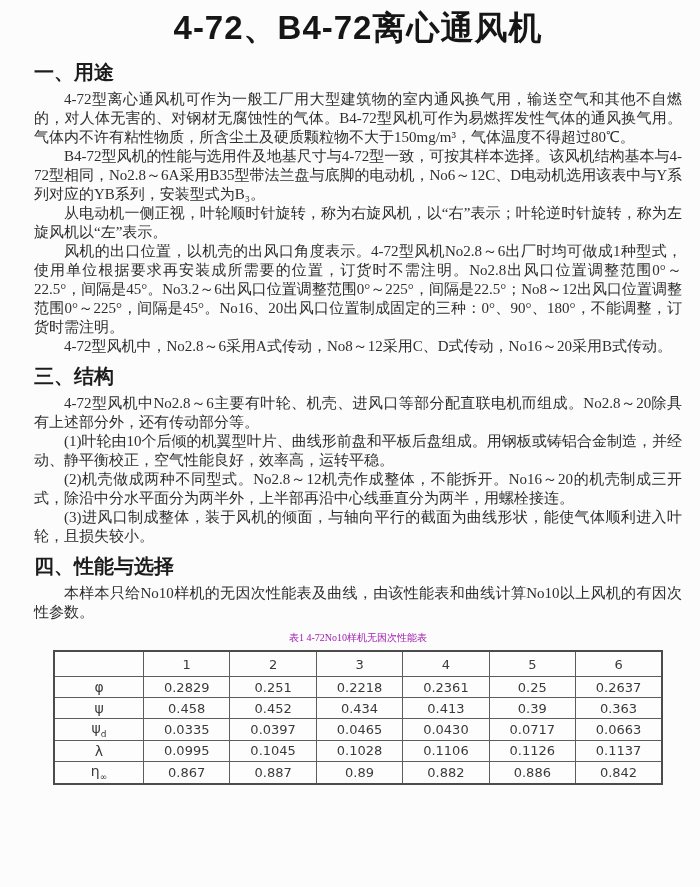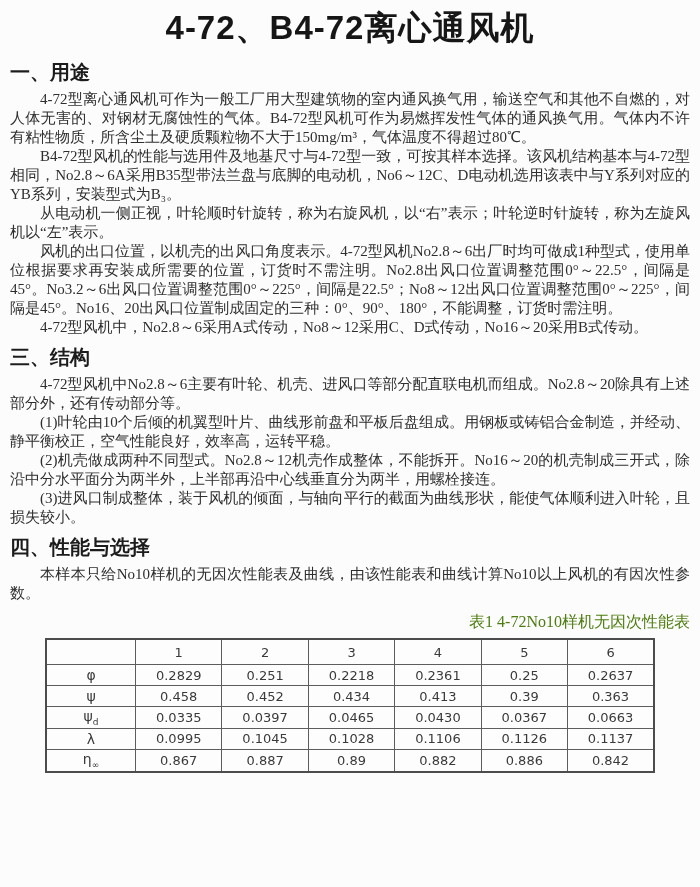--- a/index.html
+++ b/index.html
@@ -3,21 +3,21 @@
 <meta charset="utf-8">
 <style>
   html, body { margin:0; padding:0; }
   body {
     width:700px; height:887px;
     background:#fcfcfc;
     color:#2a2a2a;
     font-family:"Liberation Serif", serif;
     overflow:hidden;
   }
-  .page { padding:4px 10px 0 10px; }
+  .page { padding:4px 18px 0 10px;margin-left:24px; }
   .doc-title {
     font-family:"Liberation Sans", sans-serif;
     font-size:33px; font-weight:bold;
     text-align:center;
     margin:2px 0 8px 0;
     letter-spacing:1px;
     color:#161616;
   }
   .section-heading {
     font-family:Liberation Sans, sans-serif;
@@ -27,24 +27,24 @@
   }
   .para {
     font-size:15px;
     line-height:19px;
     margin:0;
     text-indent:2em;
     text-align:justify;
     color:#2e2e2e;
   }
   .table-caption {
-    text-align:right;
-    font-size:16px;
+    text-align:center;
+    font-size:10px;
     margin:9px 0 5px 0;
-    color:#4d7c0f;
+    color:#a21caf;
   }
   table.perf {
     border-collapse:collapse;
     margin:0 auto;
     width:610px;
     table-layout:fixed;
     border:2px solid #4c4c4c;
     background:#fdfdfd;
   }
   table.perf th, table.perf td {
@@ -136,21 +136,21 @@
           <td>0.413</td>
           <td>0.39</td>
           <td>0.363</td>
         </tr>
         <tr>
           <td class="row-label label-col"><span>ψ</span><sub class="small">d</sub></td>
           <td>0.0335</td>
           <td>0.0397</td>
           <td>0.0465</td>
           <td>0.0430</td>
-          <td>0.0367</td>
+          <td>0.0717</td>
           <td>0.0663</td>
         </tr>
         <tr>
           <td class="row-label label-col"><span>λ</span></td>
           <td>0.0995</td>
           <td>0.1045</td>
           <td>0.1028</td>
           <td>0.1106</td>
           <td>0.1126</td>
           <td>0.1137</td>

